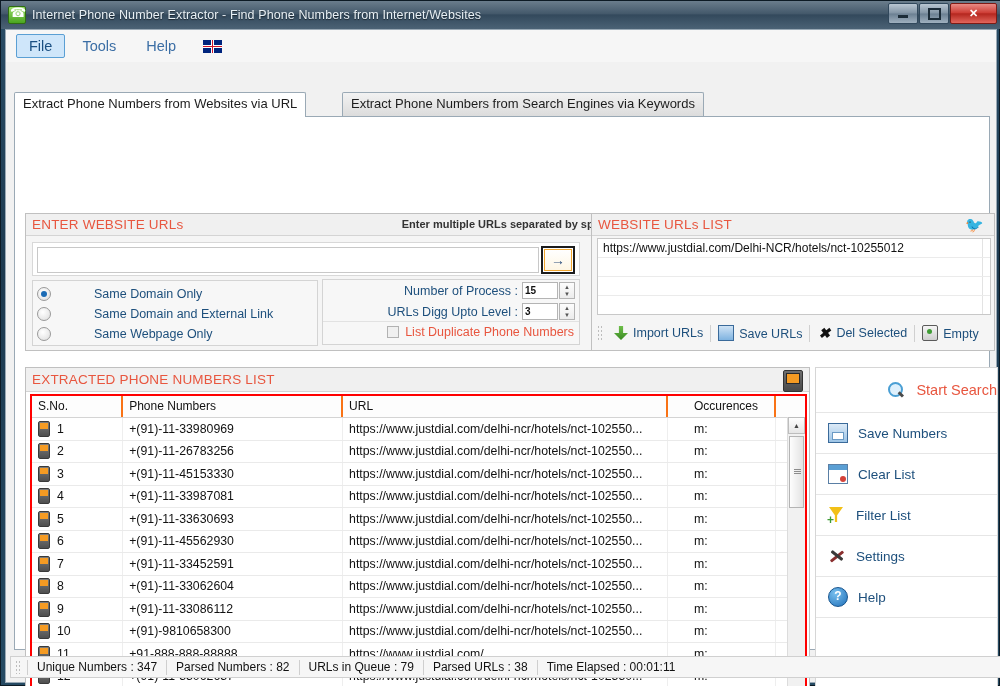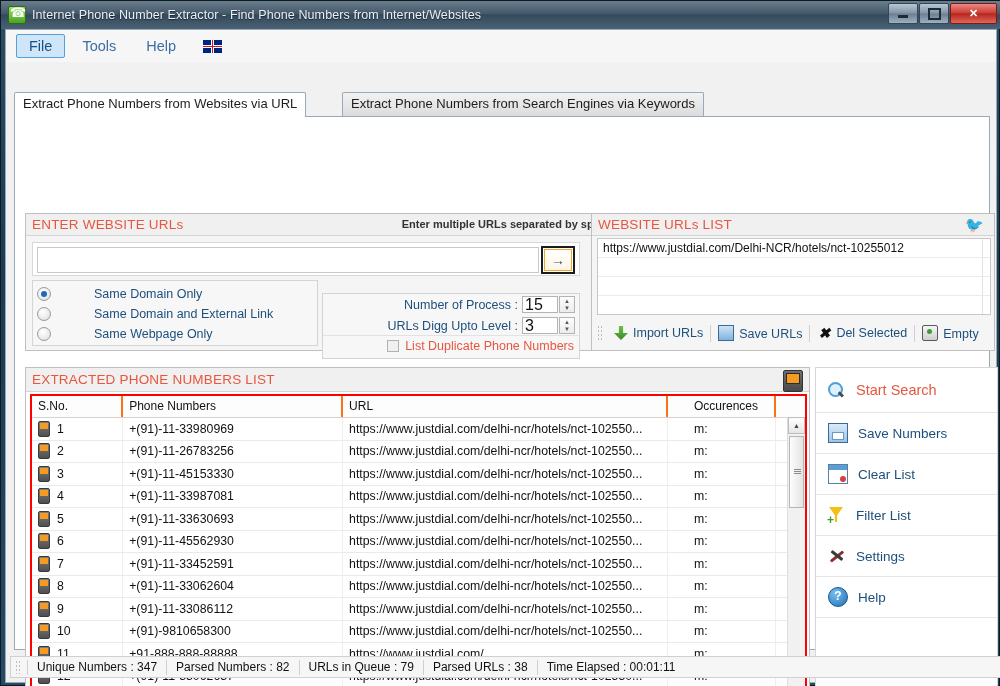--- a/index.html
+++ b/index.html
@@ -175,32 +175,32 @@
     background: radial-gradient(circle at 40% 35%, #ffffff, #dcdcdc);
     margin-right: 7px; position: relative; flex: none;
   }
   .radio.checked:after {
     content: ""; position: absolute; left: 3px; top: 3px;
     width: 6px; height: 6px; border-radius: 50%;
     background: #1b6bb5;
   }
   .radio-label { font-size: 12.5px; color: #1d4f7c; }
   .opt-right {
-    position: absolute; left: 296px; top: 79px; width: 258px; height: 66px;
+    position: absolute; left: 296px; top: 65px; width: 258px; height: 66px;
     box-sizing: border-box; border: 1px solid #d4d4d4; background: #f7f7f7;
   }
   .spin-row {
     position: relative; height: 21px; display: flex;
     align-items: center; justify-content: flex-end; padding-right: 4px;
   }
   .spin-label { font-size: 12.5px; color: #1d4f7c; margin-right: 4px; }
   .spin-box {
     width: 36px; height: 17px; box-sizing: border-box;
     border: 1px solid #b4b4b4; background: #fff;
-    font-size: 16px; color: #111; padding: 0 2px; line-height: 15px;
+    font-size: 10px; color: #111; padding: 0 2px; line-height: 15px; font-weight: bold;
   }
   .spin-arrows {
     width: 16px; height: 17px; margin-left: 1px;
     border: 1px solid #b4b4b4; box-sizing: border-box;
     background: linear-gradient(to bottom, #fdfdfd, #ececec);
     display: flex; flex-direction: column; align-items: center; justify-content: center;
     font-size: 6px; color: #555; line-height: 7px;
   }
   .dup-row {
     position: absolute; left: 0; bottom: 2px; right: 0; height: 20px;
@@ -325,21 +325,21 @@
   
   #actions {
     position: absolute; left: 800px; top: 250px; width: 183px; height: 402px;
     background: #ffffff; border: 1px solid #d6d6d6; box-sizing: border-box;
   }
   .act-item {
     height: 40px; display: flex; align-items: center; gap: 10px;
     padding-left: 12px; border-bottom: 1px solid #e6e6e6;
     font-size: 13.5px; color: #1d4f7c;
   }
-  .act-item.first { color: #e8563f; height: 44px; font-size: 14.5px; }
+  .act-item.first { color: #e8563f; height: 44px; font-size: 14.5px; justify-content: flex-end; }
   .act-ic { width: 18px; height: 18px; flex: none; position: relative; }
   .ic-search:before {
     content: ""; position: absolute; left: 0; top: 1px; width: 11px; height: 11px;
     border-radius: 50%; border: 2px solid #4a9fd4; background: rgba(200,230,250,.6);
   }
   .ic-search:after {
     content: ""; position: absolute; left: 10px; top: 12px; width: 6px; height: 2.5px;
     background: #4a4a4a; transform: rotate(45deg);
   }
   .ic-floppy { border: 1px solid #3a6a9a; background: linear-gradient(#dceaf7,#9cc4e6); }

